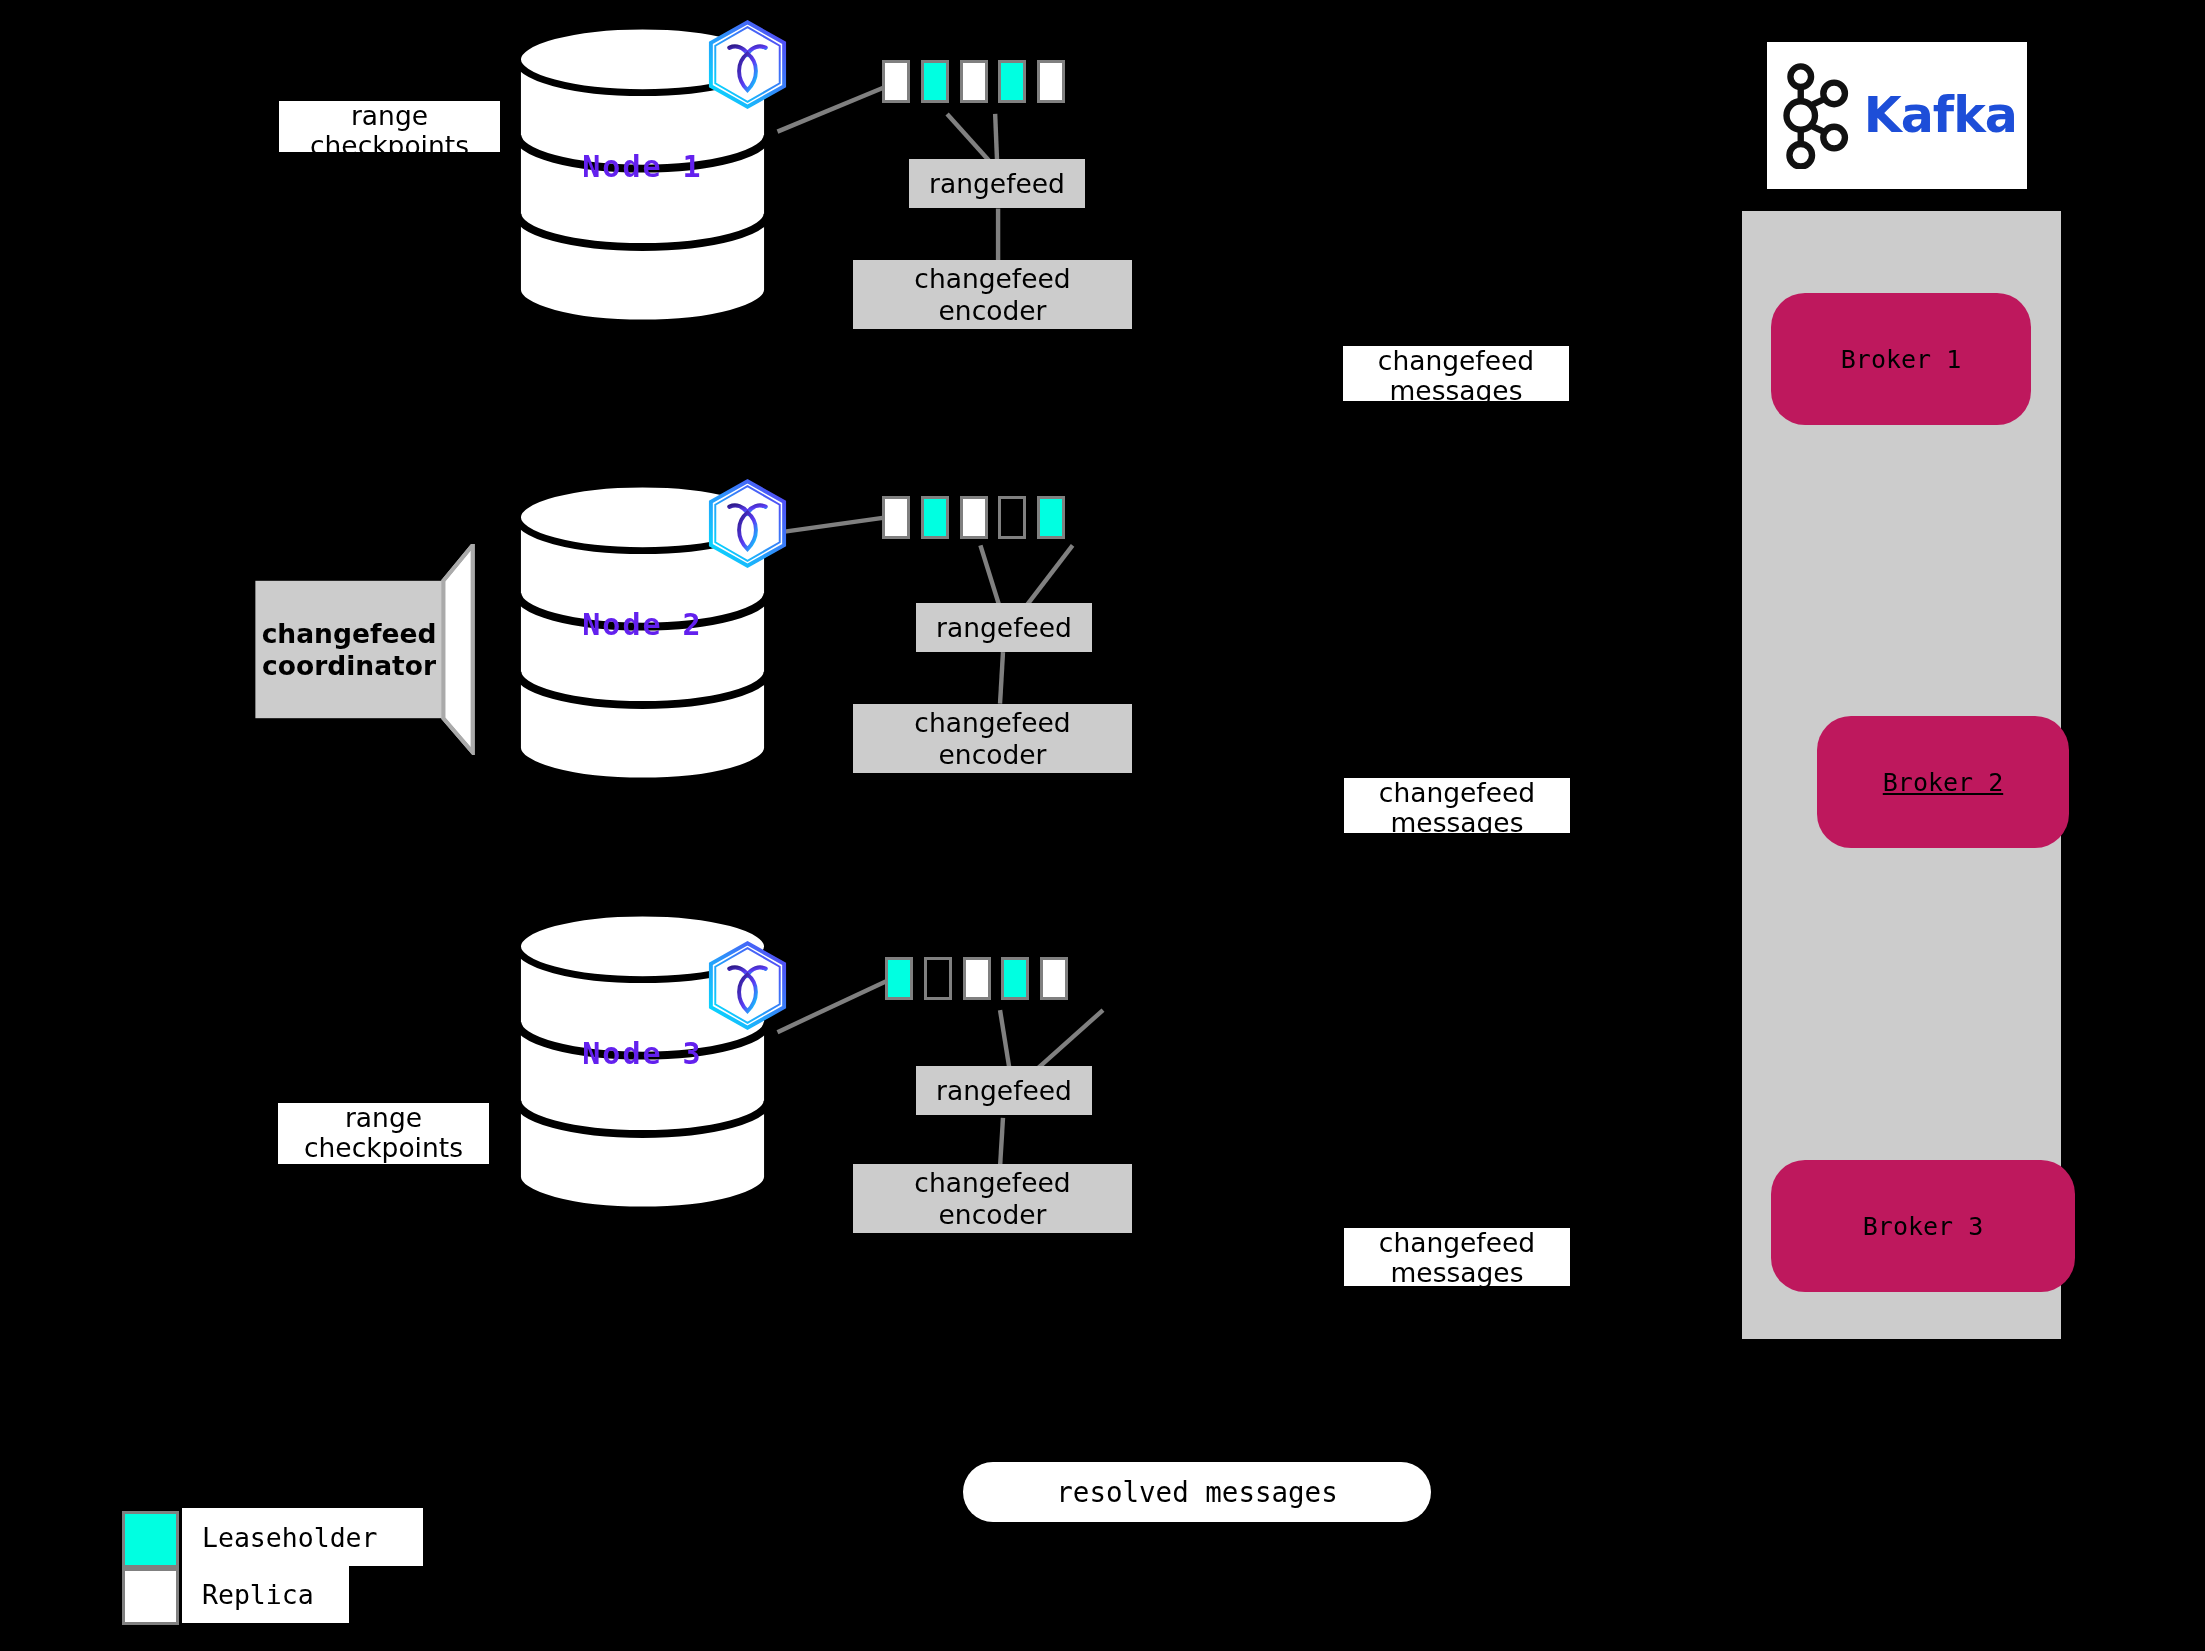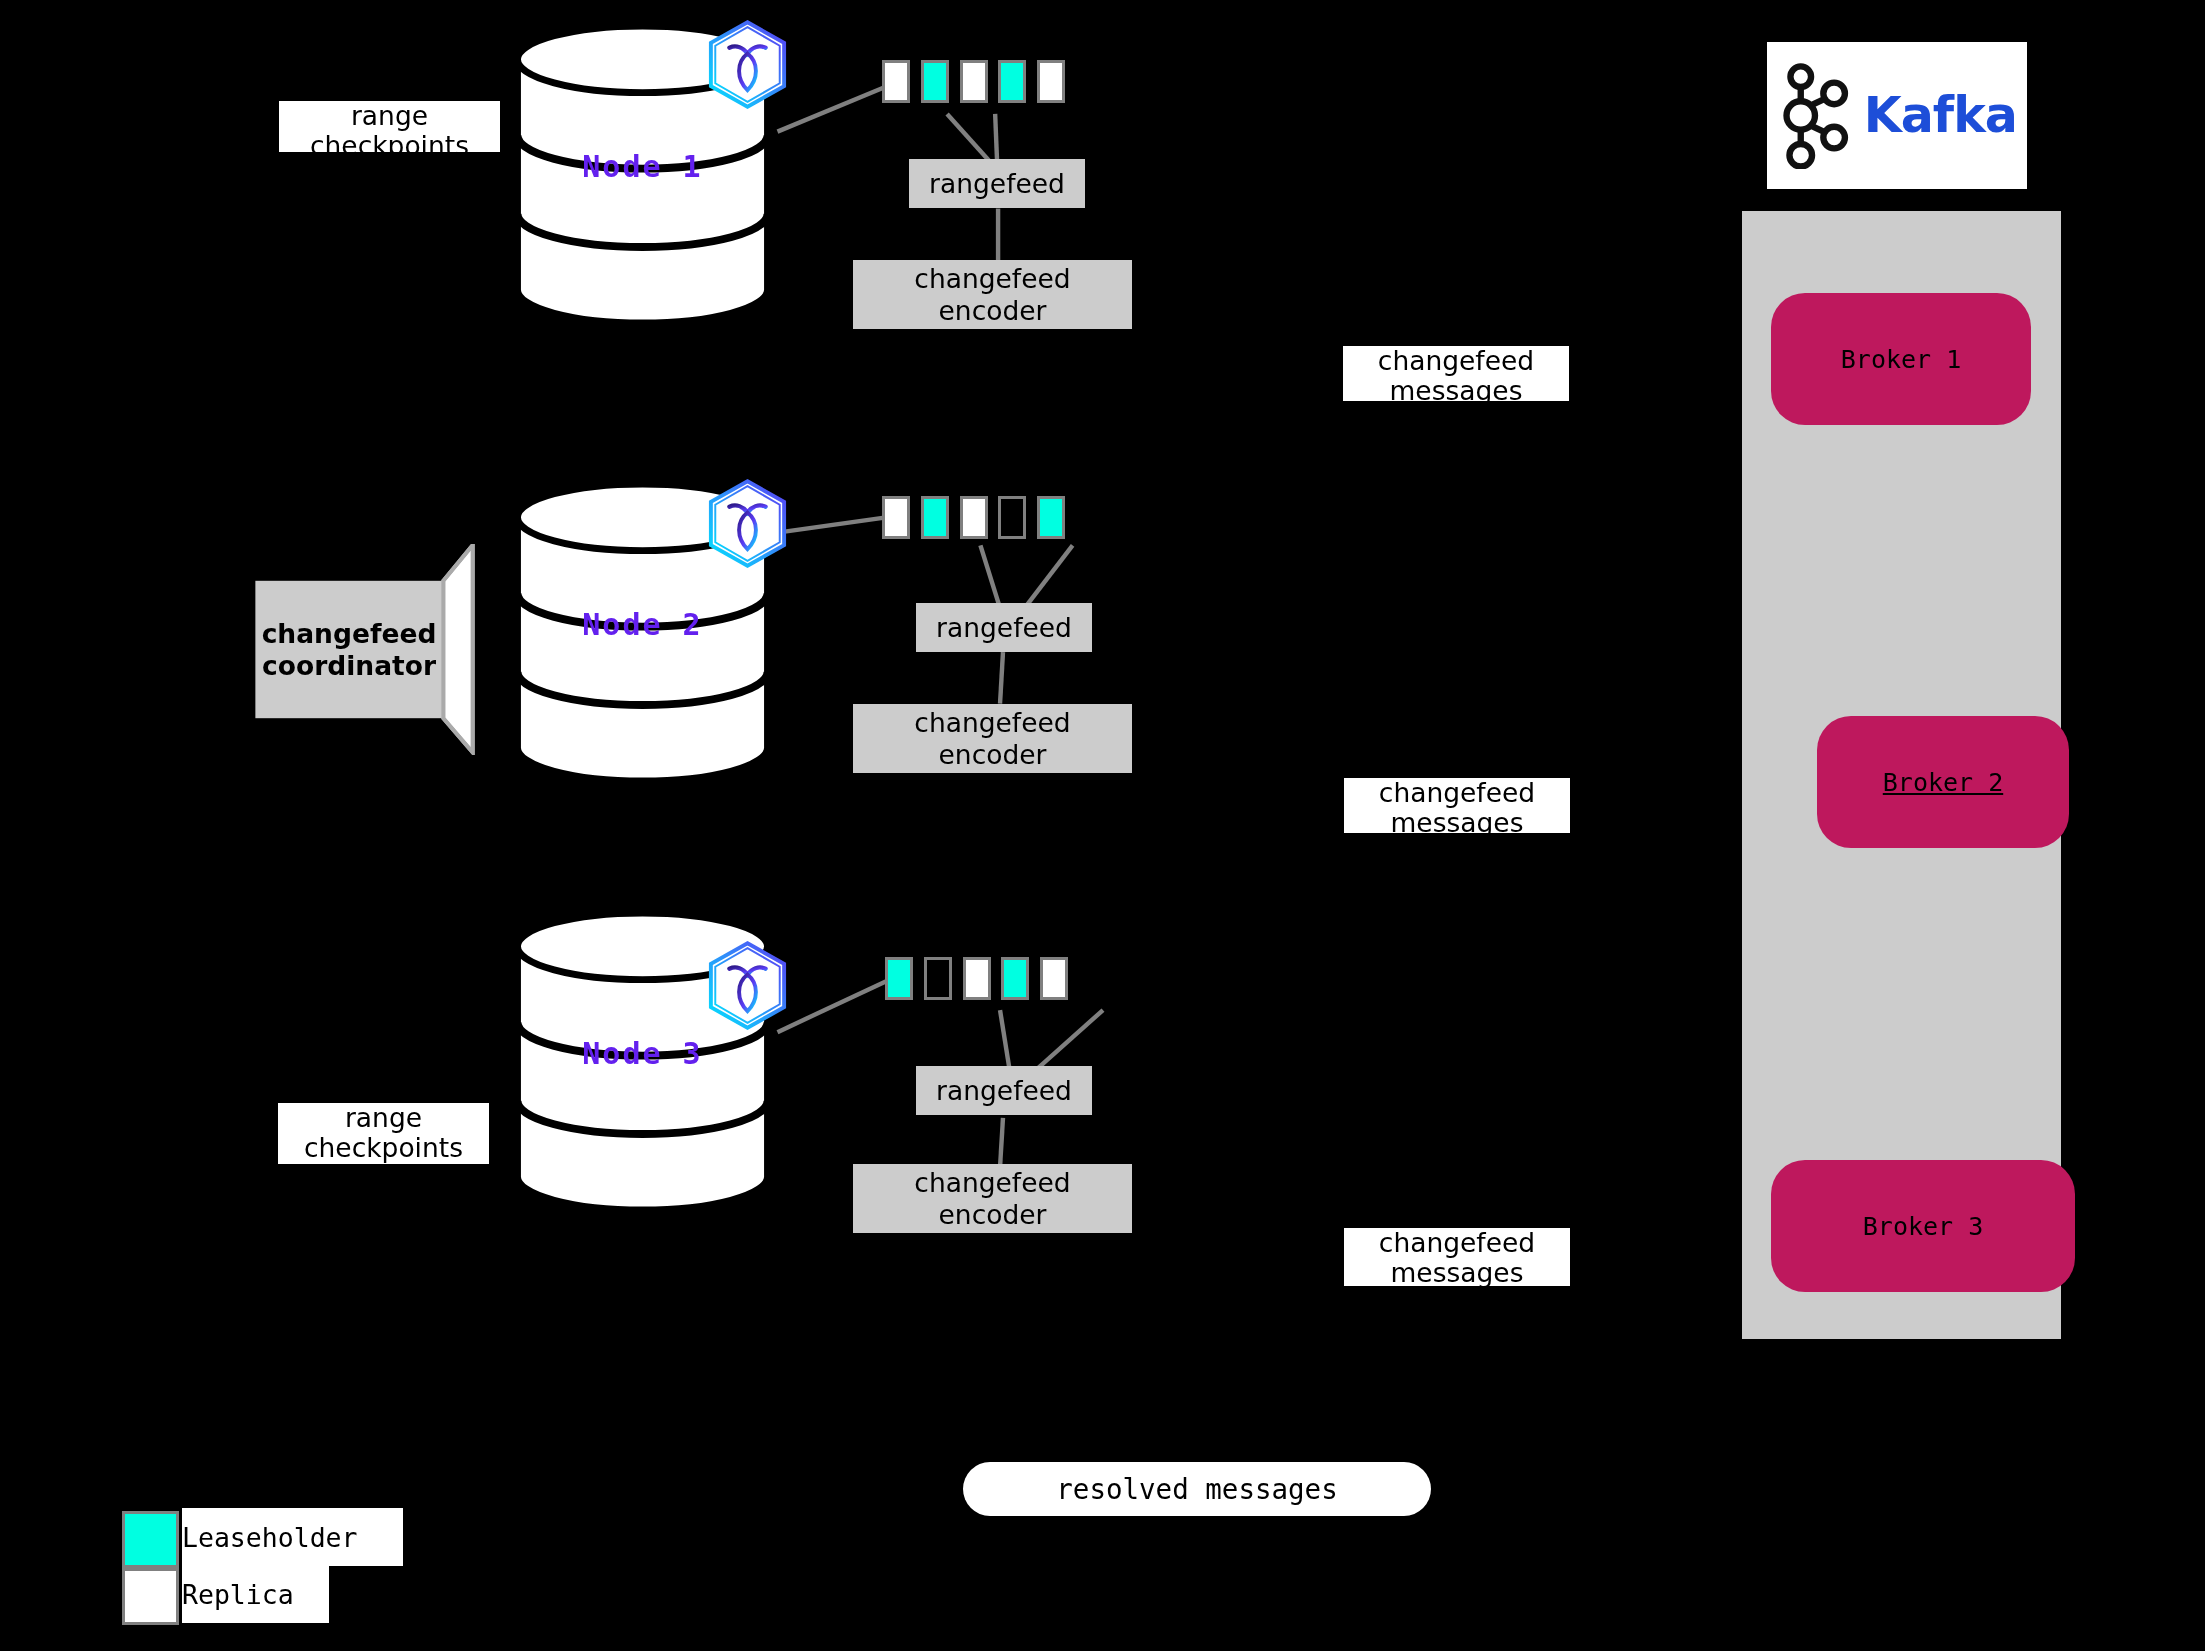--- a/index.html
+++ b/index.html
@@ -76,21 +76,21 @@
     position:absolute;background:#ffffff;border-radius:490px;
     display:flex;align-items:center;justify-content:center;
     font-family:"DejaVu Sans Mono", monospace;font-size:27.5px;color:#000;
   }
 
   
   .lg-sw{position:absolute;border:3.4px solid #808080;box-sizing:content-box;}
   .lg-lab{
     position:absolute;background:#ffffff;color:#000;
     font-family:"DejaVu Sans Mono", monospace;font-size:26.5px;
-    display:flex;align-items:center;padding-left:0;white-space:pre;
+    display:flex;align-items:center;padding-left:20px;white-space:pre;
   }
 
   svg.lines{position:absolute;left:0;top:0;width:2205px;height:1652px;pointer-events:none;}
 </style>
 </head>
 <body>
 
 <svg class="lines" viewBox="0 0 4498 3369" xmlns="http://www.w3.org/2000/svg">
 
   <line x1="1586" y1="268" x2="1808" y2="176" stroke="#808080" stroke-width="9"></line>
@@ -290,20 +290,20 @@
   </span>
   <span class="kafka-word">Kafka</span>
 </div>
 
 <div class="broker-panel" style="left:1742px;top:211px;width:319px;height:1128px;"></div>
 
 <div class="broker" style="left:1771px;top:293px;width:260px;height:132px;">Broker 1</div>
 <div class="broker" style="left:1817px;top:716px;width:252px;height:132px;text-decoration:underline;">Broker 2</div>
 <div class="broker" style="left:1771px;top:1160px;width:304px;height:132px;">Broker 3</div>
 
-<div class="pill" style="left:963px;top:1462px;width:468px;height:54px;">resolved messages</div>
+<div class="pill" style="left:963px;top:1462px;width:468px;height:60px;">resolved messages</div>
 
 <div class="lg-sw lease" style="left:122px;top:1511px;width:51px;height:51px;background:#00ffe1;"></div>
 <div class="lg-lab" style="left:182px;top:1508px;width:221px;height:58px;">Leaseholder</div>
 
 <div class="lg-sw replica" style="left:122px;top:1568px;width:51px;height:51px;background:#ffffff;"></div>
 <div class="lg-lab" style="left:182px;top:1565px;width:147px;height:58px;">Replica</div>
 
 
 </body></html>

